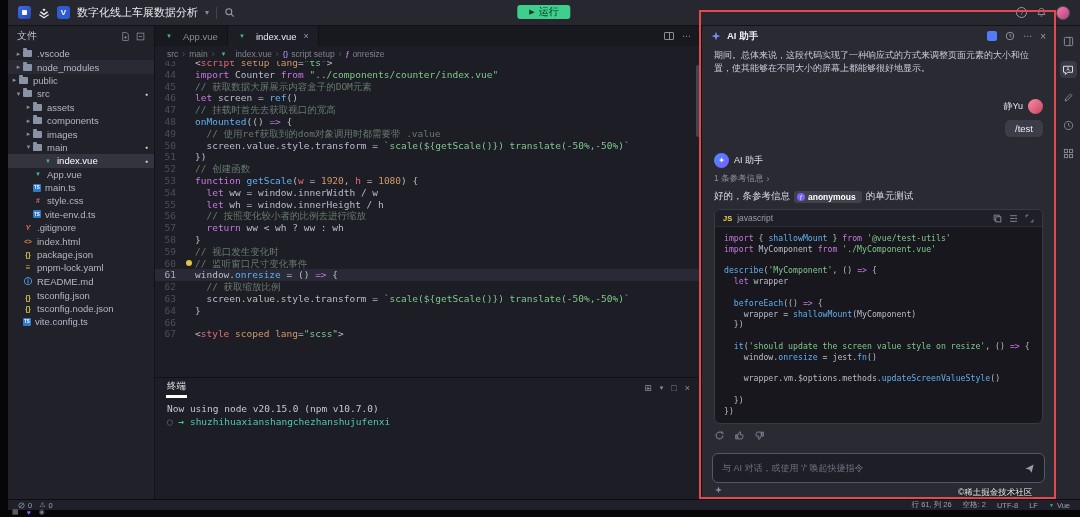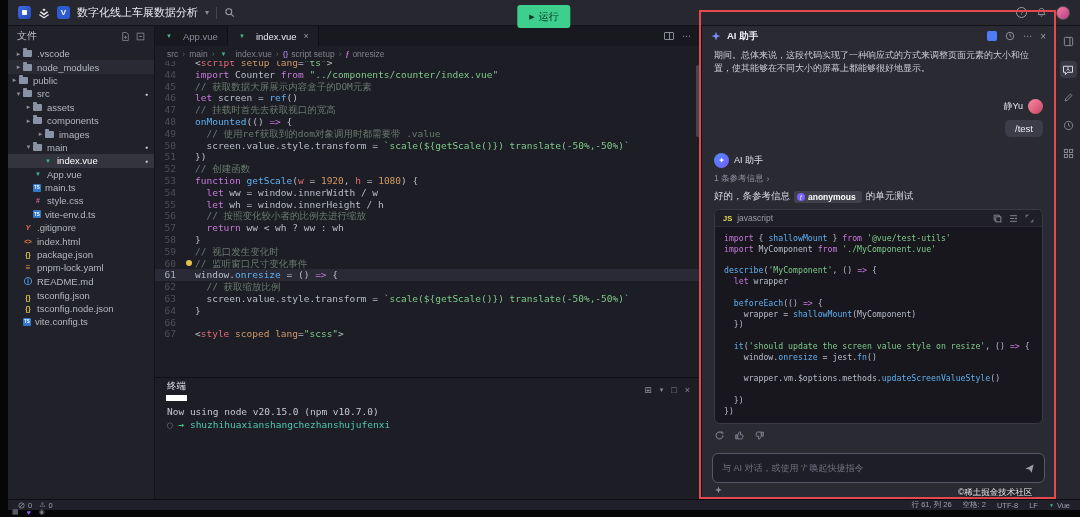--- a/index.html
+++ b/index.html
@@ -10,21 +10,21 @@
 
 .titlebar{flex:0 0 26px;background:#27272f;display:flex;align-items:center;gap:7px;padding:0 10px;position:relative;border-bottom:1px solid #121218;}
 .win-icon{width:13px;height:13px;border-radius:3px;background:linear-gradient(135deg,#3c6cf0,#2748b0);display:flex;align-items:center;justify-content:center;}
 .win-icon i{width:5px;height:5px;background:#fff;border-radius:1px;display:block;}
 .brand-icon{color:#e8e8ee;display:flex}
 .proj-icon{width:13px;height:13px;border-radius:3px;background:#2d5bd1;color:#fff;font-size:8px;font-weight:bold;display:flex;align-items:center;justify-content:center;}
 .proj-title{font-size:11px;color:#e8e8ee;}
 .tchev{color:#8a8a96;font-size:8px;}
 .tdiv{width:1px;height:12px;background:#44444e;}
 .icon-btn{color:#9a9ca8;display:flex;align-items:center;justify-content:center;cursor:pointer;}
-.run-btn{position:absolute;left:50%;top:5px;transform:translateX(-50%);height:23px;padding:0 12px;background:#3ecf8e;color:#07351f;border:none;border-radius:3px;font-size:10px;display:flex;align-items:center;gap:4px;font-family:inherit;cursor:pointer;}
+.run-btn{position:absolute;left:50%;top:5px;transform:translateX(-50%);height:14px;padding:0 12px;background:#3ecf8e;color:#07351f;border:none;border-radius:3px;font-size:10px;display:flex;align-items:center;gap:4px;font-family:inherit;cursor:pointer;}
 .run-btn .play{font-size:7px;}
 .tb-right{margin-left:auto;display:flex;align-items:center;gap:9px;}
 .help-icon{width:11px;height:11px;border:1px solid #9a9ca8;border-radius:50%;font-size:7px;color:#9a9ca8;display:flex;align-items:center;justify-content:center;}
 .avatar{width:14px;height:14px;border-radius:50%;background:linear-gradient(135deg,#ff7aa0,#b0418a);border:1px solid #555;}
 
 
 .body-row{flex:1;display:flex;min-height:0;}
 
 
 .sidebar{flex:0 0 147px;background:#21212a;border-right:1px solid #121218;display:flex;flex-direction:column;overflow:hidden;}
@@ -73,21 +73,21 @@
 .codeline.lact{background:rgba(130,140,170,.12);}
 .codeline.lact .gut{color:#a6aab8;}
 .bulb{position:absolute;left:1px;top:2px;width:6px;height:6px;border-radius:50%;background:#e8c14a;}
 .t-kw{color:#c678dd}.t-str{color:#7fc98b}.t-cm{color:#697a6e}.t-fn{color:#61afef}
 .t-num{color:#d19a66}.t-tag{color:#e06c75}.t-attr{color:#d19a66}.t-var{color:#e06c75}.t-pl{color:#b9bdc9}
 .vscroll{position:absolute;right:1px;top:4px;width:4px;height:72px;background:rgba(170,175,190,.28);border-radius:2px;}
 
 
 .terminal{flex:0 0 122px;border-top:1px solid #101016;display:flex;flex-direction:column;}
 .term-head{flex:0 0 19px;display:flex;align-items:center;padding:0 11px;}
-.term-tab{font-size:9.5px;color:#e2e3ea;border-bottom:6px solid #ffffff;padding:2px 1px;}
+.term-tab{font-size:9.5px;color:#e2e3ea;border-bottom:3px solid #ffffff;padding:2px 1px;}
 .term-icons{margin-left:auto;display:flex;gap:8px;color:#8a8c98;font-size:9px;align-items:center;}
 .term-body{flex:1;padding:4px 12px;font-family:"DejaVu Sans Mono","Liberation Mono",monospace;font-size:9.5px;color:#c6c8d2;line-height:13px;}
 .prompt-arrow{color:#3ecf8e;font-weight:bold;}
 .prompt-path{color:#4ec9b0;}
 .prompt-circ{color:#6a6c78;}
 
 
 .ai-panel{flex:0 0 354px;background:#2a2a33;border-left:1px solid #101016;display:flex;flex-direction:column;min-width:0;}
 .ai-header{flex:0 0 20px;display:flex;align-items:center;gap:6px;padding:0 9px;}
 .ai-logo{color:#7c8cf8;display:flex;}
@@ -229,21 +229,21 @@
             <div class="trow" style="padding-left: 16px;">
               <span class="chev">▸</span>
               <span class="fi fi-folder"></span>
               <span class="flabel">assets</span>
             </div>
             <div class="trow" style="padding-left: 16px;">
               <span class="chev">▸</span>
               <span class="fi fi-folder"></span>
               <span class="flabel">components</span>
             </div>
-            <div class="trow" style="padding-left: 28px;">
+            <div class="trow" style="padding-left: 16px;">
               <span class="chev">▸</span>
               <span class="fi fi-folder"></span>
               <span class="flabel">images</span>
             </div>
             <div class="trow" style="padding-left: 16px;">
               <span class="chev">▾</span>
               <span class="fi fi-folder-open"></span>
               <span class="flabel">main</span>
               <span class="dot">●</span>
             </div>

